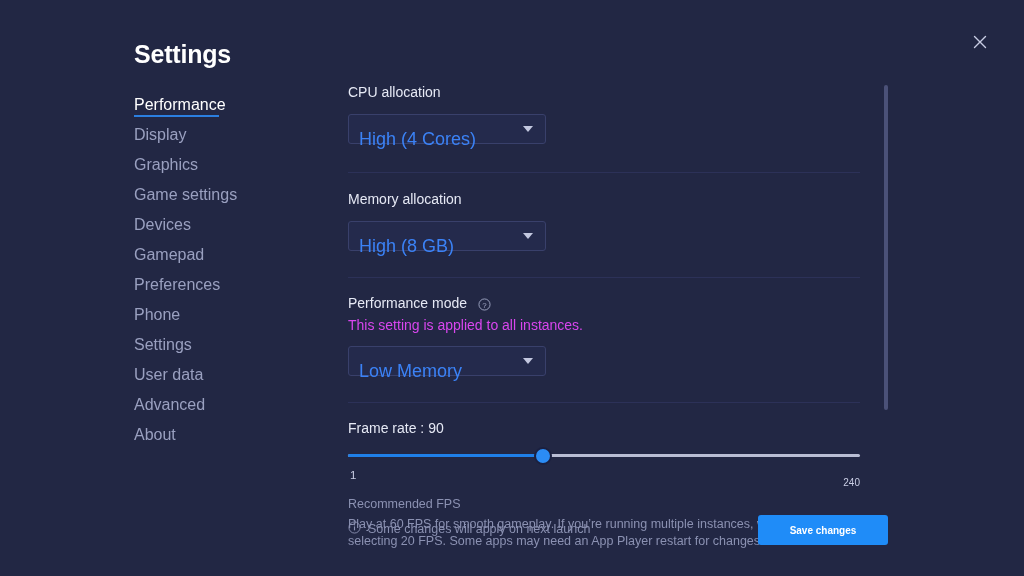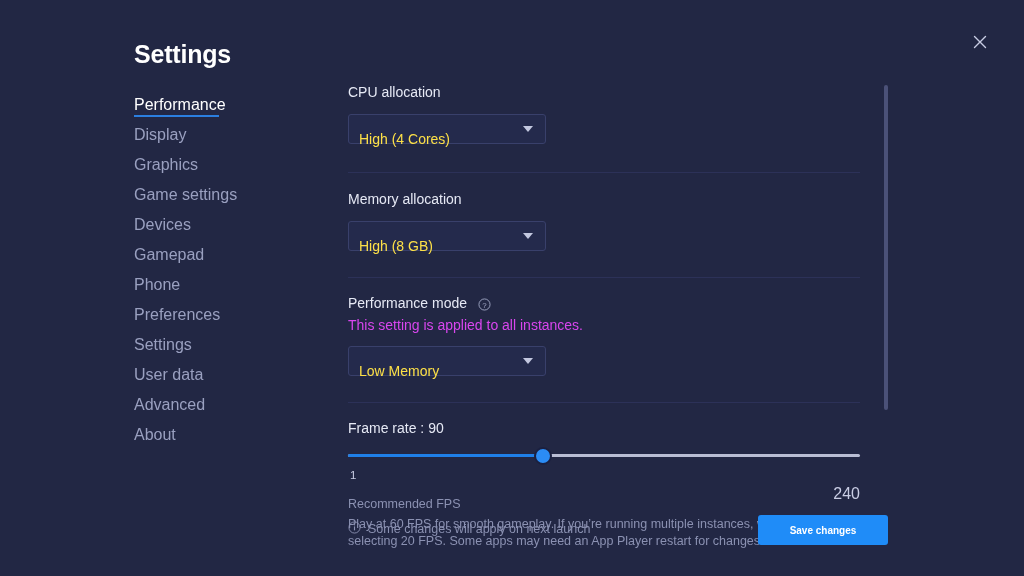--- a/index.html
+++ b/index.html
@@ -104,22 +104,22 @@
     height: 30px;
     border: 1px solid #39406b;
     border-radius: 3px;
     background: #242a4c;
     display: flex;
     align-items: center;
     padding: 0 10px;
     cursor: pointer;
   }
   .select-value {
-    font-size: 14px;
-    color: #fde047;
+    font-size: 18px;
+    color: #3b82f6;
     flex: 1;
     margin-top: 20px;
   }
   .caret {
     width: 0;
     height: 0;
     border-left: 5px solid transparent;
     border-right: 5px solid transparent;
     border-top: 6px solid #c3c8e0;
     margin-right: 2px;
@@ -176,22 +176,22 @@
   .slider-min {
     position: absolute;
     left: 2px;
     top: 0;
     font-size: 11.5px;
     color: #c9cde4;
   }
   .slider-max {
     position: absolute;
     right: 0;
-    top: 16px;
-    font-size: 16px;
+    top: 8px;
+    font-size: 10px;
     color: #c9cde4;
   }
 
   .rec-title {
     font-size: 12.5px;
     color: #8b91b2;
     margin-top: 12px;
   }
   .rec-body {
     font-size: 12.5px;
@@ -282,24 +282,24 @@
   <div class="nav-item">
     <span>Game settings</span>
   </div>
   <div class="nav-item">
     <span>Devices</span>
   </div>
   <div class="nav-item">
     <span>Gamepad</span>
   </div>
   <div class="nav-item">
+    <span>Preferences</span>
+  </div>
+  <div class="nav-item">
     <span>Phone</span>
-  </div>
-  <div class="nav-item">
-    <span>Preferences</span>
   </div>
   <div class="nav-item">
     <span>Settings</span>
   </div>
   <div class="nav-item">
     <span>User data</span>
   </div>
   <div class="nav-item">
     <span>Advanced</span>
   </div>

